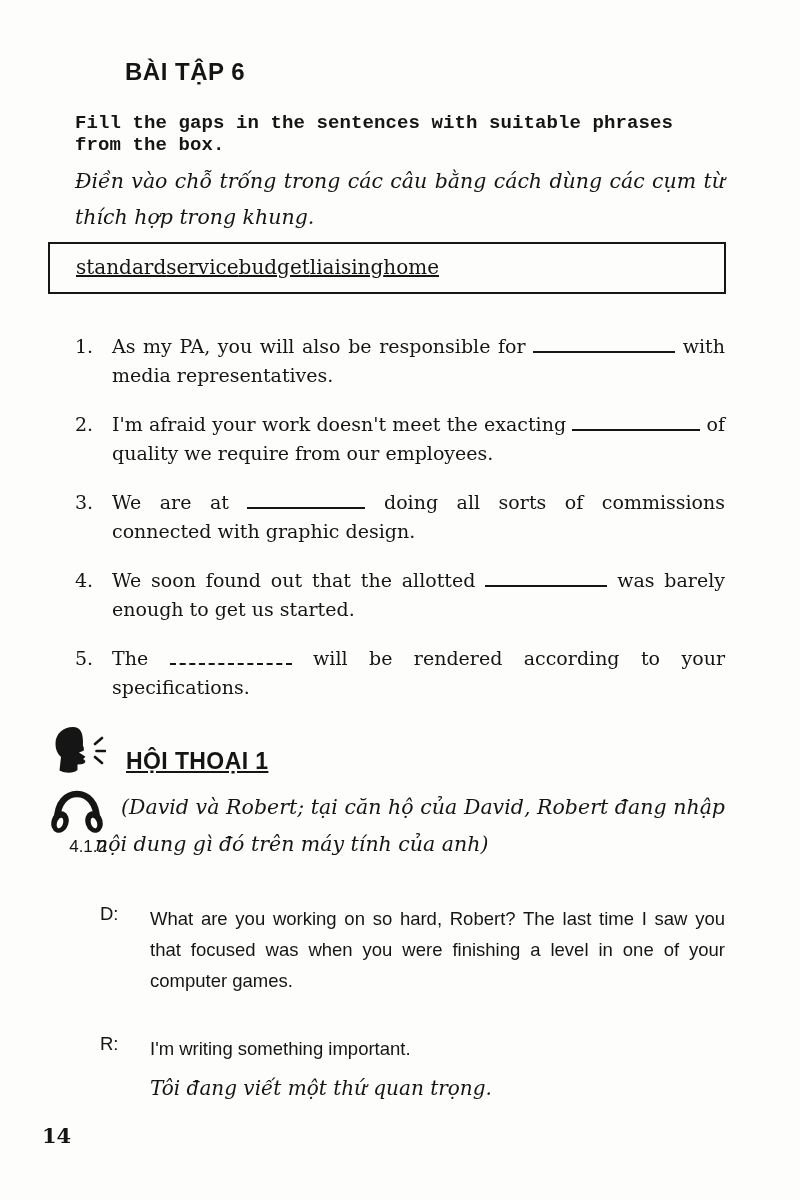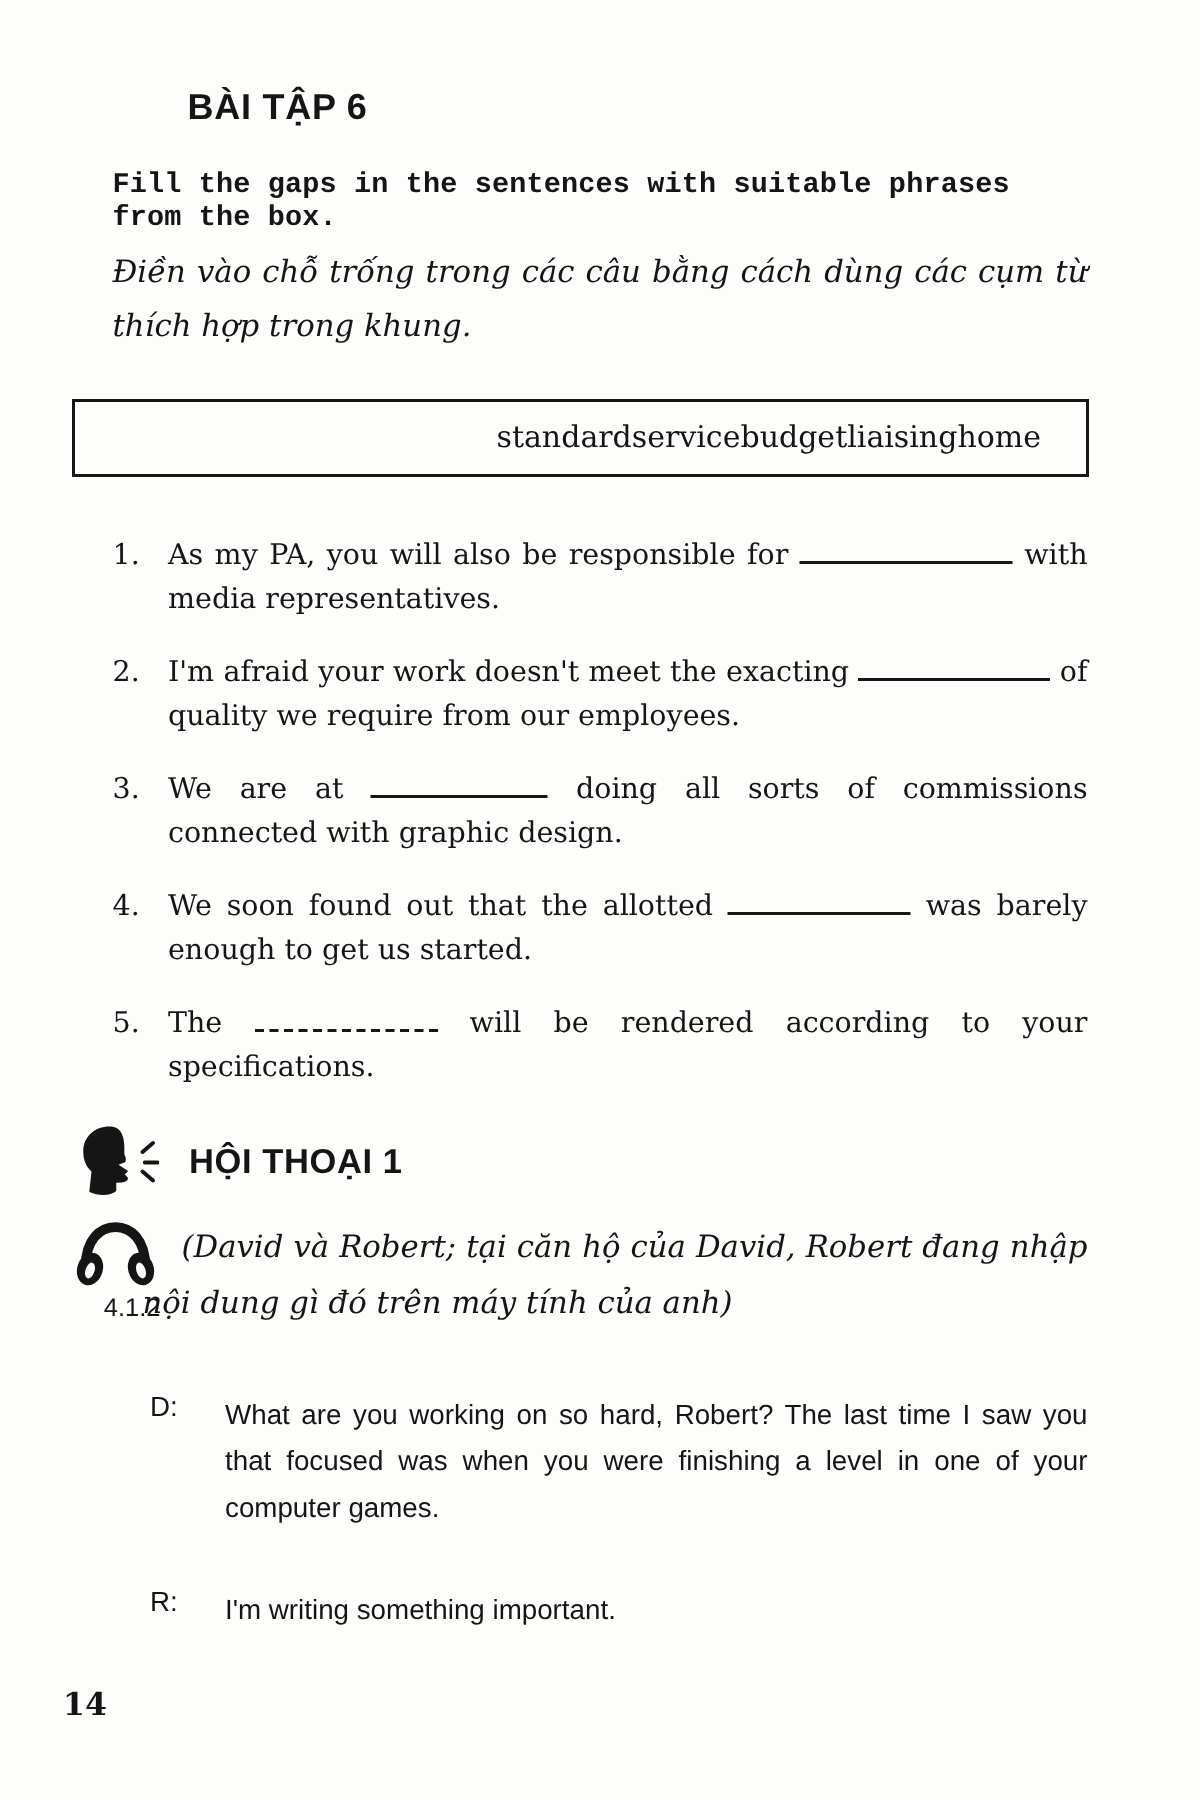--- a/index.html
+++ b/index.html
@@ -31,28 +31,29 @@
   }
   .instr-vi {
     margin-top: 7px;
     font-family: "DejaVu Serif", serif;
     font-style: italic;
     font-size: 20.5px;
     line-height: 36px;
     text-align: justify;
   }
   .word-box {
-    margin: 31px 0 0 -27px;
+    margin: 7px 0 0 -27px;
     width: 678px;
     border: 2px solid #161616;
     padding: 11px 16px 13px 26px;
     display: flex;
-    justify-content: flex-end;
+    justify-content: flex-start;
     font-family: "DejaVu Serif", serif;
     font-size: 20px;
+    text-decoration: underline;
   }
   .word-box span:last-child { margin-right: 14px; }
 
   .sentences { margin-top: 38px; }
   .sentence {
     display: flex;
     margin-bottom: 21px;
     font-family: "DejaVu Serif", serif;
     font-size: 19px;
     line-height: 28.5px;
@@ -66,22 +67,23 @@
     border-bottom: 2px solid #161616;
   }
   .sentence:nth-child(1) .blank { width: 142px; }
   .sentence:nth-child(3) .blank { width: 118px; }
   .sentence:nth-child(4) .blank { width: 122px; }
   .sentence:nth-child(5) .blank { width: 122px; border-bottom-style: dashed; }
   .sentence:nth-child(5) .body { word-spacing: 6px; }
 
   .section-heading-row {
     display: flex;
-    align-items: center;
+    align-items: flex-end;
     margin: 24px 0 0 -25px;
+    text-decoration: underline;
   }
   .section-heading-row .icon-wrap { flex: none; width: 56px; height: 50px; }
   .section-heading {
     font-family: "Liberation Sans", sans-serif;
     font-weight: bold;
     font-size: 23px;
     margin-left: 20px;
     letter-spacing: 0.4px;
   }
 
@@ -215,20 +217,21 @@
       <div class="turn">
         <span class="speaker">D:</span>
         <div class="turn-body">
           <p class="turn-en">What are you working on so hard, Robert? The last time I saw you that focused was when you were finishing a level in one of your computer games.</p>
         </div>
       </div>
       <div class="turn">
         <span class="speaker">R:</span>
         <div class="turn-body">
           <p class="turn-en">I'm writing something important.</p>
+          <p class="turn-vi">Tôi đang viết một thứ quan trọng.</p>
         </div>
       </div>
     </div>
 
   </div>
 
   <span class="page-number">14</span>
 </div>
 
 </body></html>

